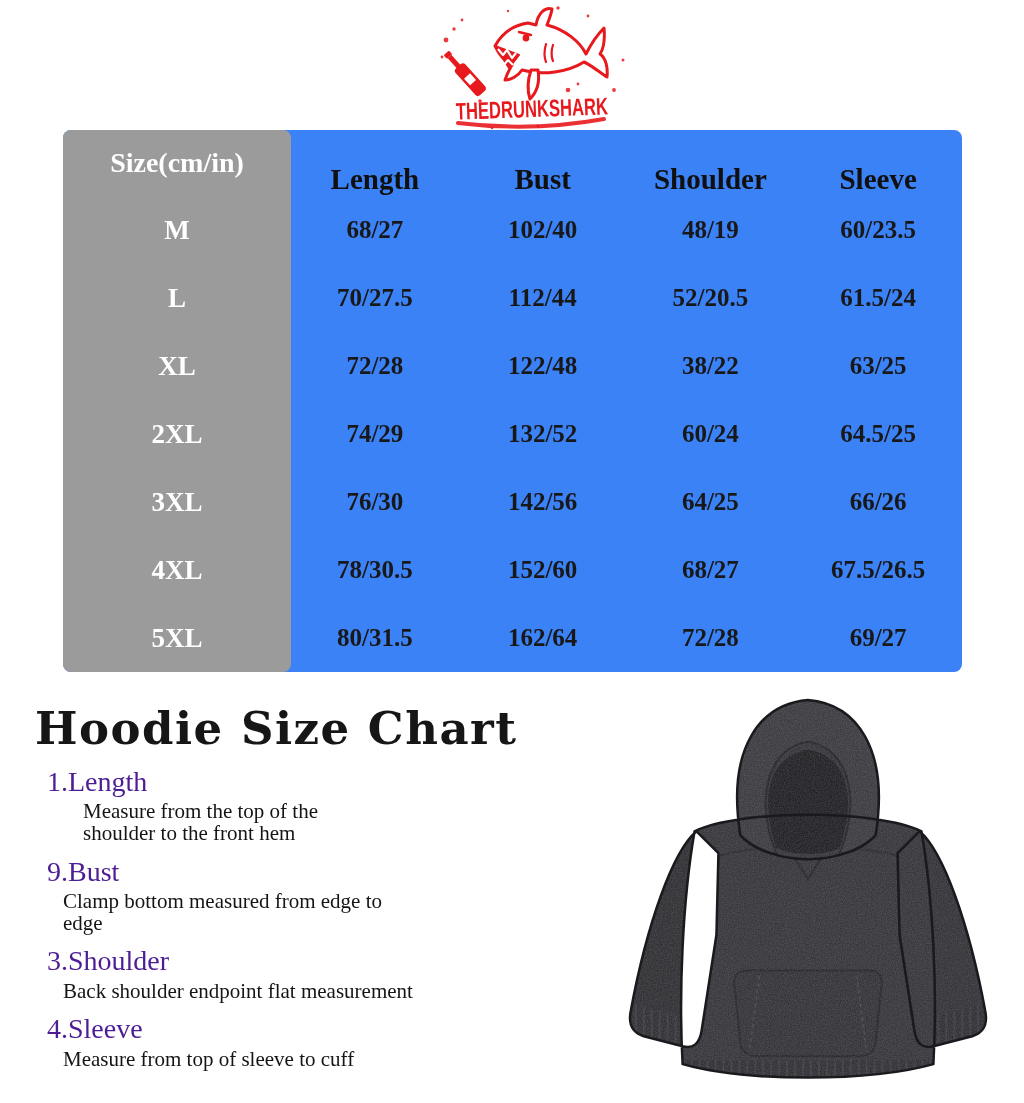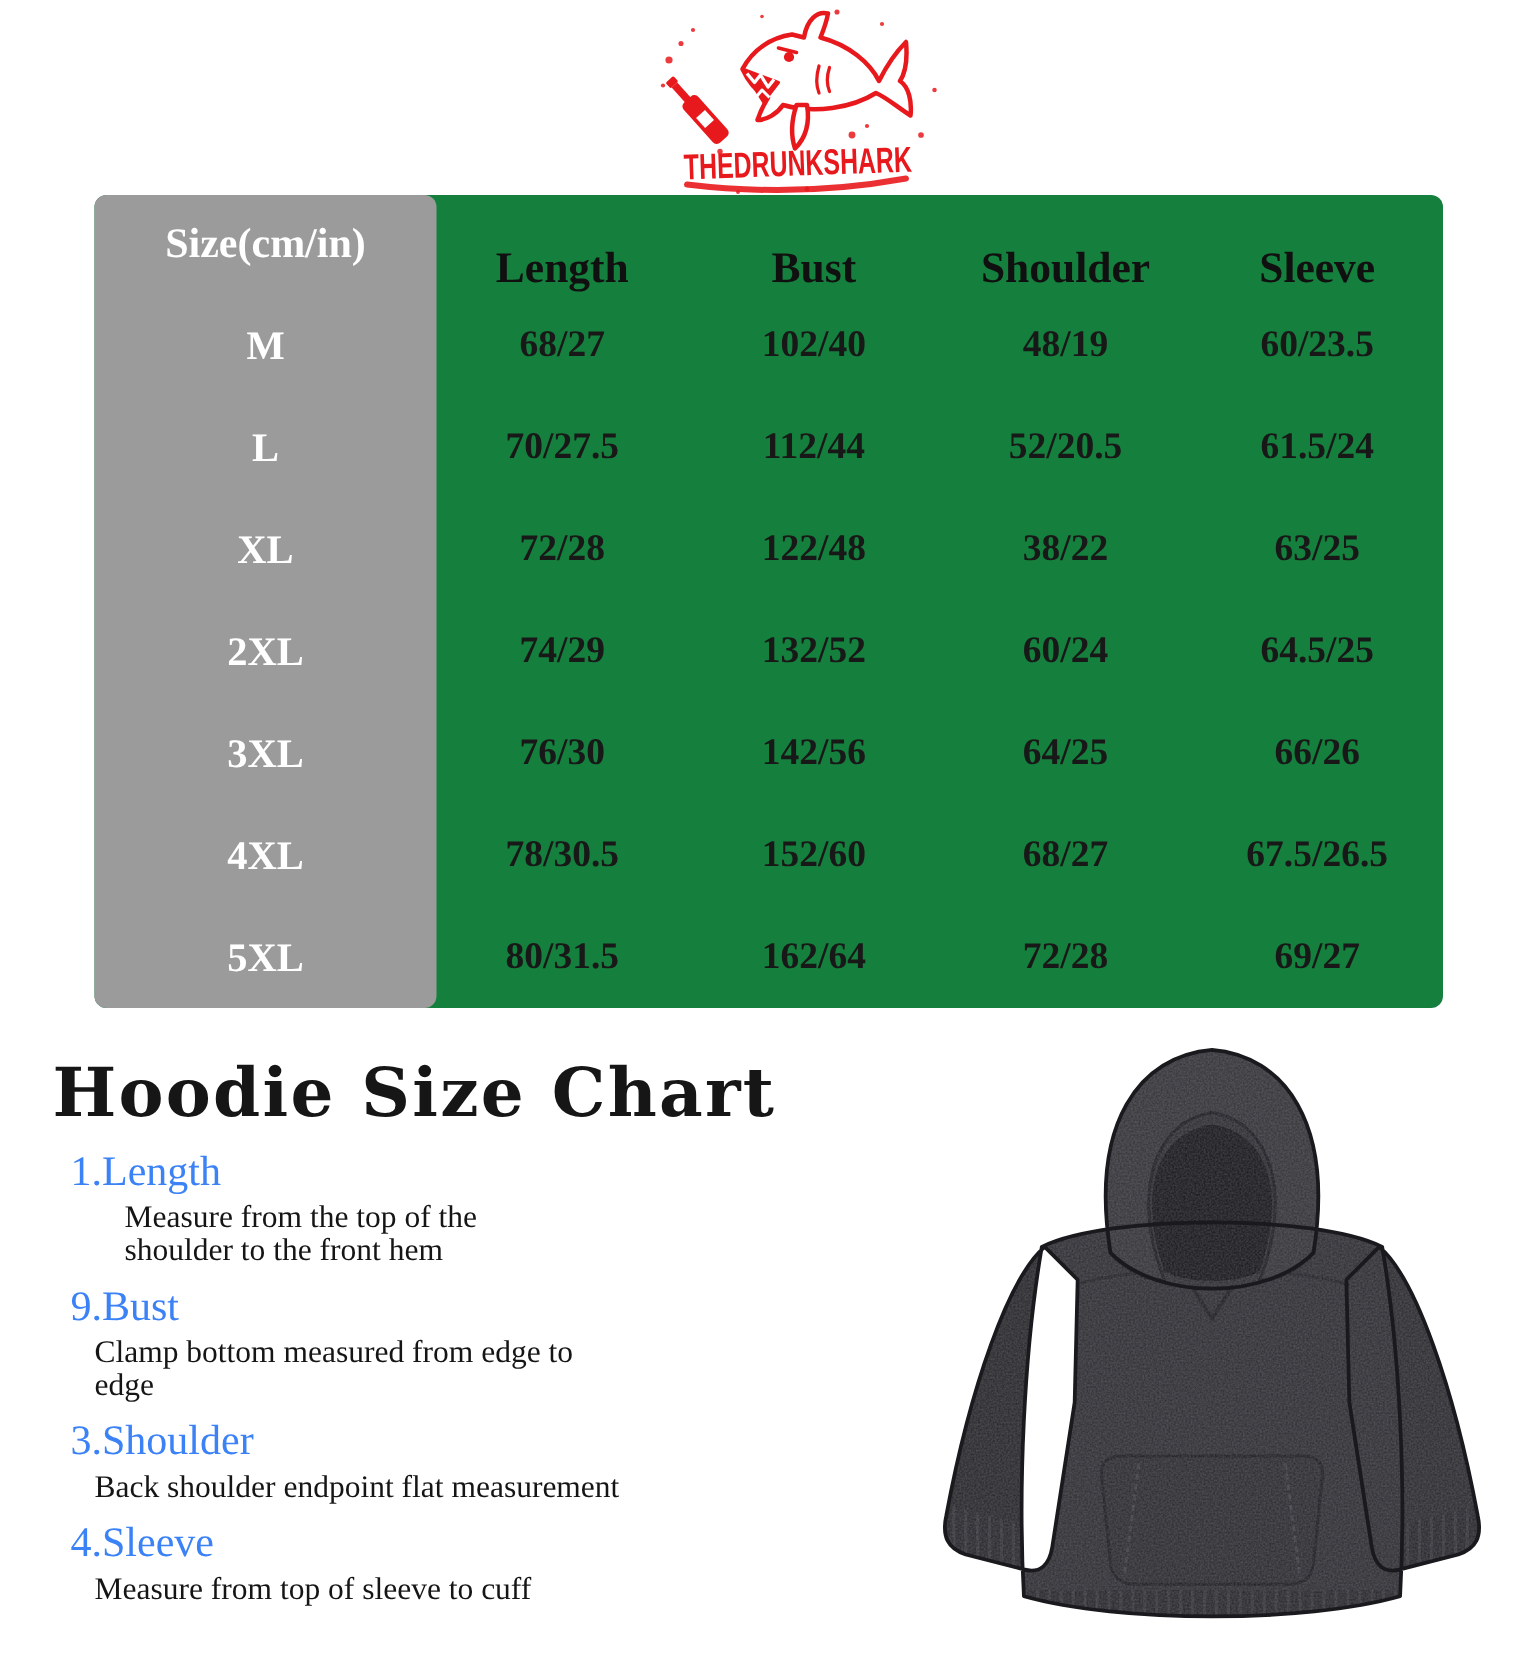--- a/index.html
+++ b/index.html
@@ -8,21 +8,21 @@
     width:1024px; height:1103px; position:relative; overflow:hidden;
     font-family:"Liberation Serif", serif; color:#141414;
   }
 
   
   .logo { position:absolute; left:418px; top:2px; width:230px; height:134px; }
 
   
   .size-table {
     position:absolute; left:63px; top:130px; width:899px; height:542px;
-    background:#15803d; border-radius:8px; display:flex;
+    background:#3b82f6; border-radius:8px; display:flex;
   }
   .size-col {
     width:228px; flex:0 0 228px; background:#9b9b9b; border-radius:8px;
     display:flex; flex-direction:column;
   }
   .cell { display:flex; align-items:center; justify-content:center; }
   .h-head { height:66px; }
   .h-row  { height:68px; }
   .size-col .cell { color:#ffffff; font-weight:bold; }
   .size-col .corner { font-size:28px; }
@@ -33,21 +33,21 @@
   .data-row.head .cell { font-size:29px; color:#101010;margin-top:32px; }
   .data-row.vals .cell { font-size:25px; }
 
   
   .guide { position:absolute; left:35px; top:703px; width:575px; }
   .guide-title {
     font-family:"DejaVu Serif", serif; font-weight:bold;
     font-size:45px; letter-spacing:1.5px; color:#161616; line-height:1.15;
   }
   .guide-item { margin-top:11px; }
-  .guide-item .label { font-size:28px; margin-left:12px; line-height:1.15; color:#3b82f6; }
+  .guide-item .label { font-size:28px; margin-left:12px; line-height:1.15; color:#4c1d95; }
   .guide-item .desc  { font-size:21px; margin-left:28px; margin-top:3px; line-height:1.04; color:#151515; }
   .desc.narrow  { max-width:305px;margin-left:48px; }
   .desc.narrow2 { max-width:335px; }
 
   
   .hoodie { position:absolute; left:598px; top:682px; width:420px; height:418px; }
 </style>
 </head>
 <body>
 

